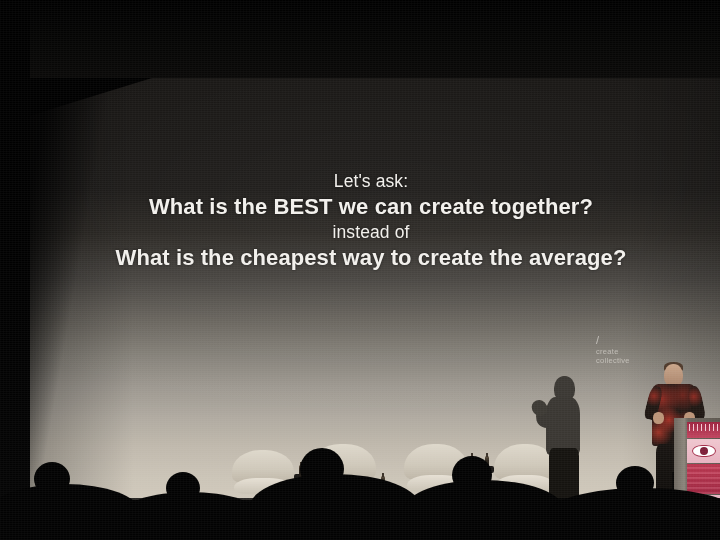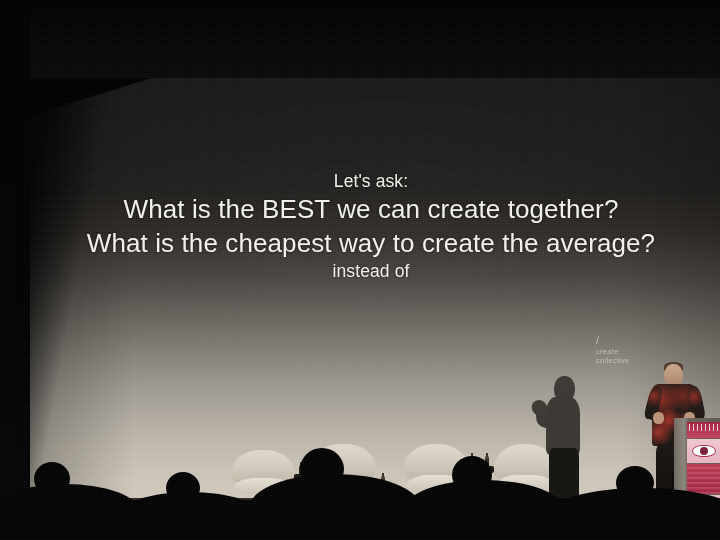--- a/index.html
+++ b/index.html
@@ -98,21 +98,21 @@
     width: 698px;
     text-align: center;
     z-index: 5;
     color: #f2f0ec;
     line-height: 1.30;
     letter-spacing: 0.1px;
     text-shadow: 0 0 3px rgba(0,0,0,0.55);
   }
   .ln { display: block; white-space: nowrap; }
   .ln-reg { font-size: 17.5px; font-weight: 400; }
-  .ln-bold { font-size: 26px; font-weight: 400; }
+  .ln-bold { font-size: 22px; font-weight: 700; }
 
   
   #slide-logo {
     position: absolute;
     left: 574px;
     top: 258px;
     z-index: 5;
     color: rgba(243,240,234,0.52);
     font-size: 7.5px;
     line-height: 1.22;
@@ -445,22 +445,22 @@
   <div class="room-dark"></div>
   <div class="ceiling"></div>
 
   <div id="screen">
 
     <div class="screen-vignette"></div>
 
     <div id="slide-text">
       <span class="ln ln-reg">Let's ask:</span>
       <span class="ln ln-bold">What is the BEST we can create together?</span>
+      <span class="ln ln-reg">instead of</span>
       <span class="ln ln-bold">What is the cheapest way to create the average?</span>
-      <span class="ln ln-reg">instead of</span>
     </div>
 
     <div id="slide-logo">
       <span class="logo-slash">/</span>
       <span style="display:block">create</span>
       <span style="display:block">collective</span>
     </div>
 
     <div class="screen-mask-left"></div>
     <div class="screen-mask-topleft"></div>

